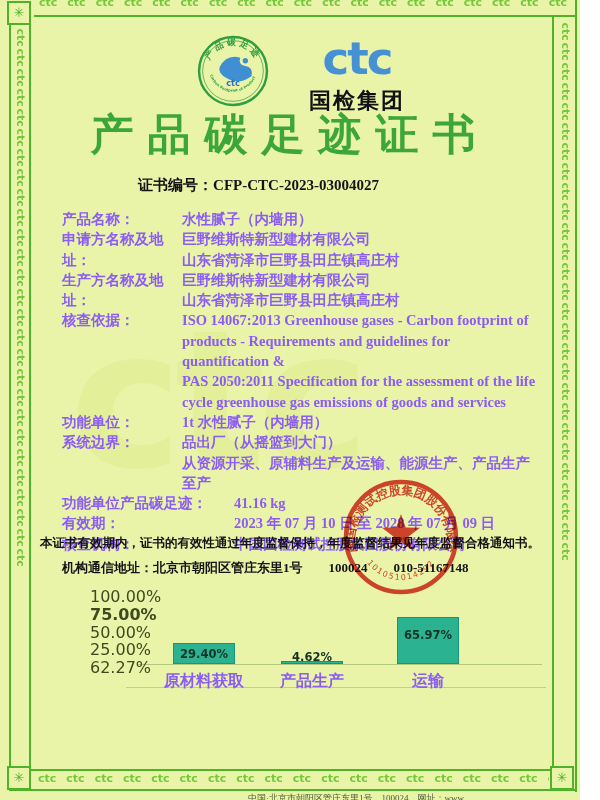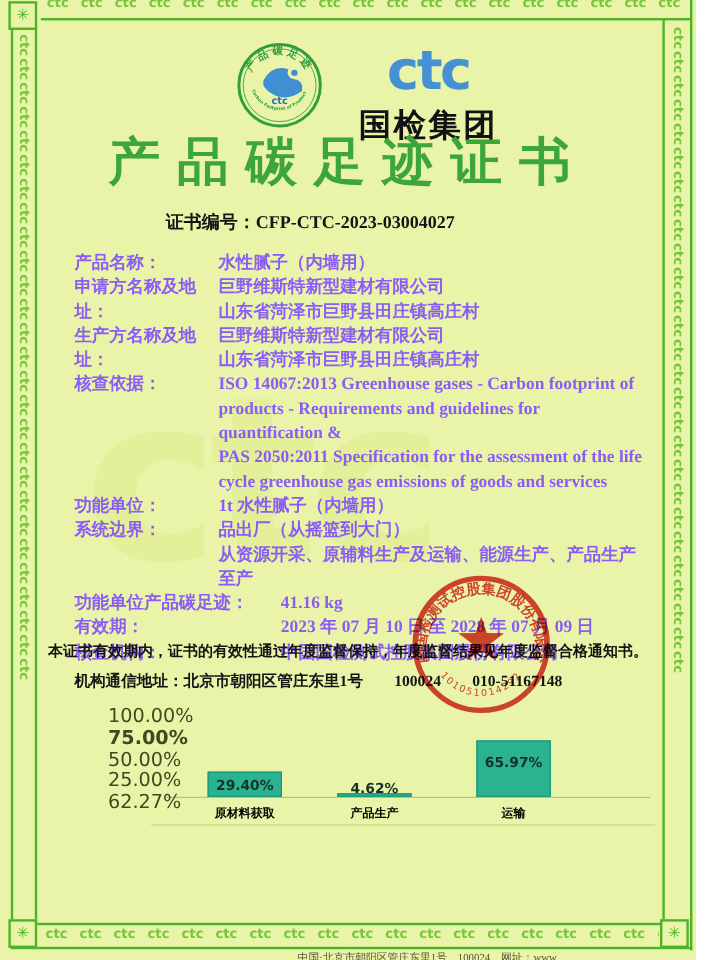--- a/index.html
+++ b/index.html
@@ -21,21 +21,21 @@
   .glyph-col span{display:block;transform:rotate(90deg);margin:7px 0;text-align:center;}
   .corner{position:absolute;width:20px;height:20px;border:2px solid #4fb32a;
     background:#e9f4a9;color:#4fb32a;font-size:13px;line-height:20px;text-align:center;z-index:5;}
   
   .watermark{position:absolute;left:70px;top:290px;font-family:"DejaVu Sans",sans-serif;
     font-weight:bold;font-size:190px;color:rgba(222,236,140,0.55);z-index:0;letter-spacing:-8px;}
   .logo-circle{position:absolute;left:197px;top:35px;width:72px;height:72px;z-index:2;}
   .logo-ctc{position:absolute;left:297px;top:34px;width:120px;text-align:center;z-index:2;}
   .logo-ctc .mark{font-family:"DejaVu Sans",sans-serif;font-weight:800;font-size:45px;
     line-height:50px;color:#4690d4;letter-spacing:-2px;}
-  .logo-ctc .name{font-family:"DejaVu Sans",sans-serif;font-weight:900;font-size:27px;
+  .logo-ctc .name{font-family:"DejaVu Sans",sans-serif;font-weight:900;font-size:22px;
     color:#121212;letter-spacing:2px;margin-top:2px;}
   .title{position:absolute;left:0;top:106px;width:580px;text-align:center;
     font-size:43px;font-weight:bold;color:#3ca63a;letter-spacing:14px;z-index:2;}
   .certno{position:absolute;left:0;top:176px;width:517px;text-align:center;
     font-size:15px;font-weight:bold;color:#141414;z-index:2;}
   
   .fields{position:absolute;left:62px;top:209px;width:478px;z-index:2;
     font-size:14.5px;line-height:20.3px;color:#8b5cf6;}
   .row{display:flex;}
   .row .lbl{width:120px;flex:0 0 120px;font-weight:bold;}
@@ -49,21 +49,21 @@
   
   .stamp{position:absolute;left:341px;top:477px;width:120px;height:120px;z-index:4;
     mix-blend-mode:multiply;opacity:0.9;}
   
   .chart{position:absolute;left:90px;top:583px;width:462px;height:118px;z-index:2;
     font-family:"DejaVu Sans",sans-serif;}
   .tick{position:absolute;left:0;width:46px;text-align:right;font-size:16px;color:#3d4a20;}
   .baseline{position:absolute;left:48px;top:81px;width:404px;height:1px;background:rgba(100,130,60,.4);}
   .bar{position:absolute;background:#2bb291;border:1px solid #17967a;box-sizing:border-box;}
   .bar-label{position:absolute;font-size:11.5px;color:#143327;text-align:center;font-weight:bold;}
-  .cat{position:absolute;top:88px;font-size:10px;font-weight:bold;color:#000000;text-align:center;}
+  .cat{position:absolute;top:88px;font-size:16px;font-weight:bold;color:#8b5cf6;text-align:center;}
   .chart-rule{position:absolute;left:36px;top:104px;width:420px;height:1px;background:rgba(140,170,95,.45);}
   .footer-text{position:absolute;left:248px;top:792px;font-size:9px;color:#4a5a30;z-index:2;white-space:nowrap;}
 </style>
 </head>
 <body>
 
 <div class="cert">
 
   <div class="watermark">ctc</div>
 

